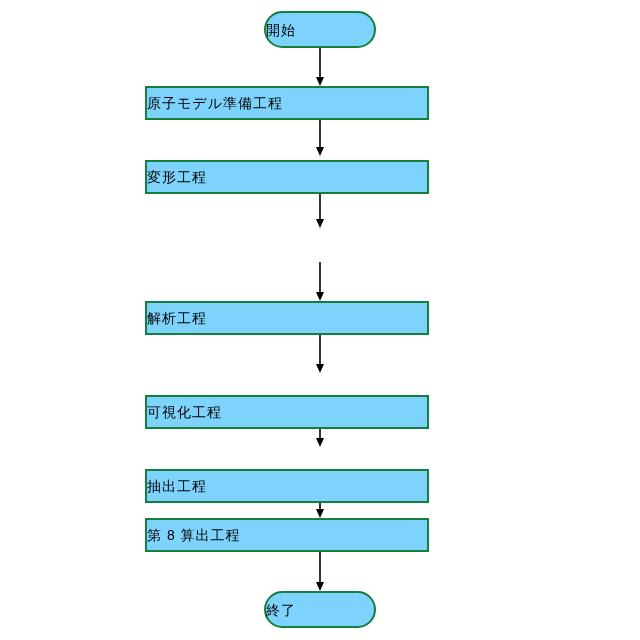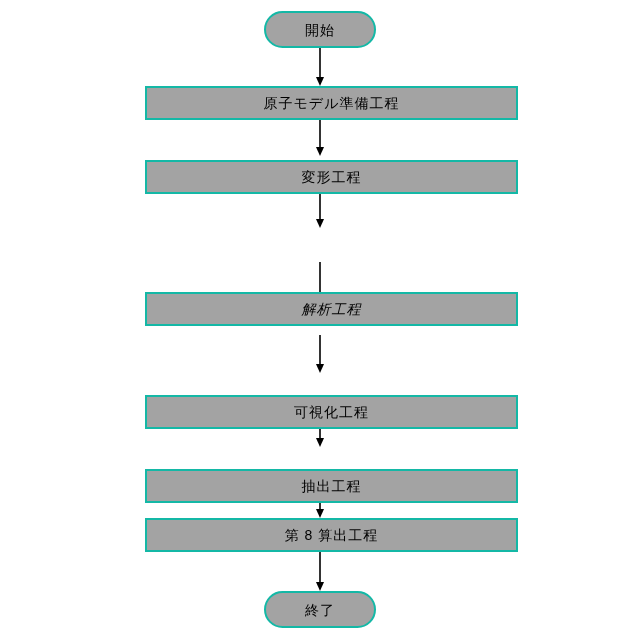--- a/index.html
+++ b/index.html
@@ -12,45 +12,45 @@
     width: 640px;
     height: 640px;
     background: #ffffff;
     font-family: "Liberation Sans", "DejaVu Sans", sans-serif;
     color: #000000;
     overflow: hidden;
   }
   .node {
     position: absolute;
     box-sizing: border-box;
-    border: 2px solid #14b8a6;
-    background: #a3a3a3;
+    border: 2px solid #15803d;
+    background: #7dd3fc;
     display: flex;
     align-items: center;
-    justify-content: center;
+    justify-content: flex-start;
     font-size: 14px;
     letter-spacing: 1px;
     line-height: 1;
   }
   .terminal {
     left: 264px;
     width: 112px;
     height: 37px;
     border-radius: 19px;
   }
   .process {
     left: 145px;
-    width: 373px;
+    width: 284px;
     height: 34px;
   }
   #node-start { top: 11px; }
   #node-step1 { top: 86px; }
   #node-step2 { top: 160px; }
   #node-step3 { top: 228px; }
-  #node-step4 { top: 292px; font-style: italic; }
+  #node-step4 { top: 301px; }
   #node-step5 { top: 395px; }
   #node-step6 { top: 469px; }
   #node-step7 { top: 518px; }
   #node-end   { top: 591px; }
   #arrow-layer {
     position: absolute;
     left: 0;
     top: 0;
     width: 640px;
     height: 640px;

